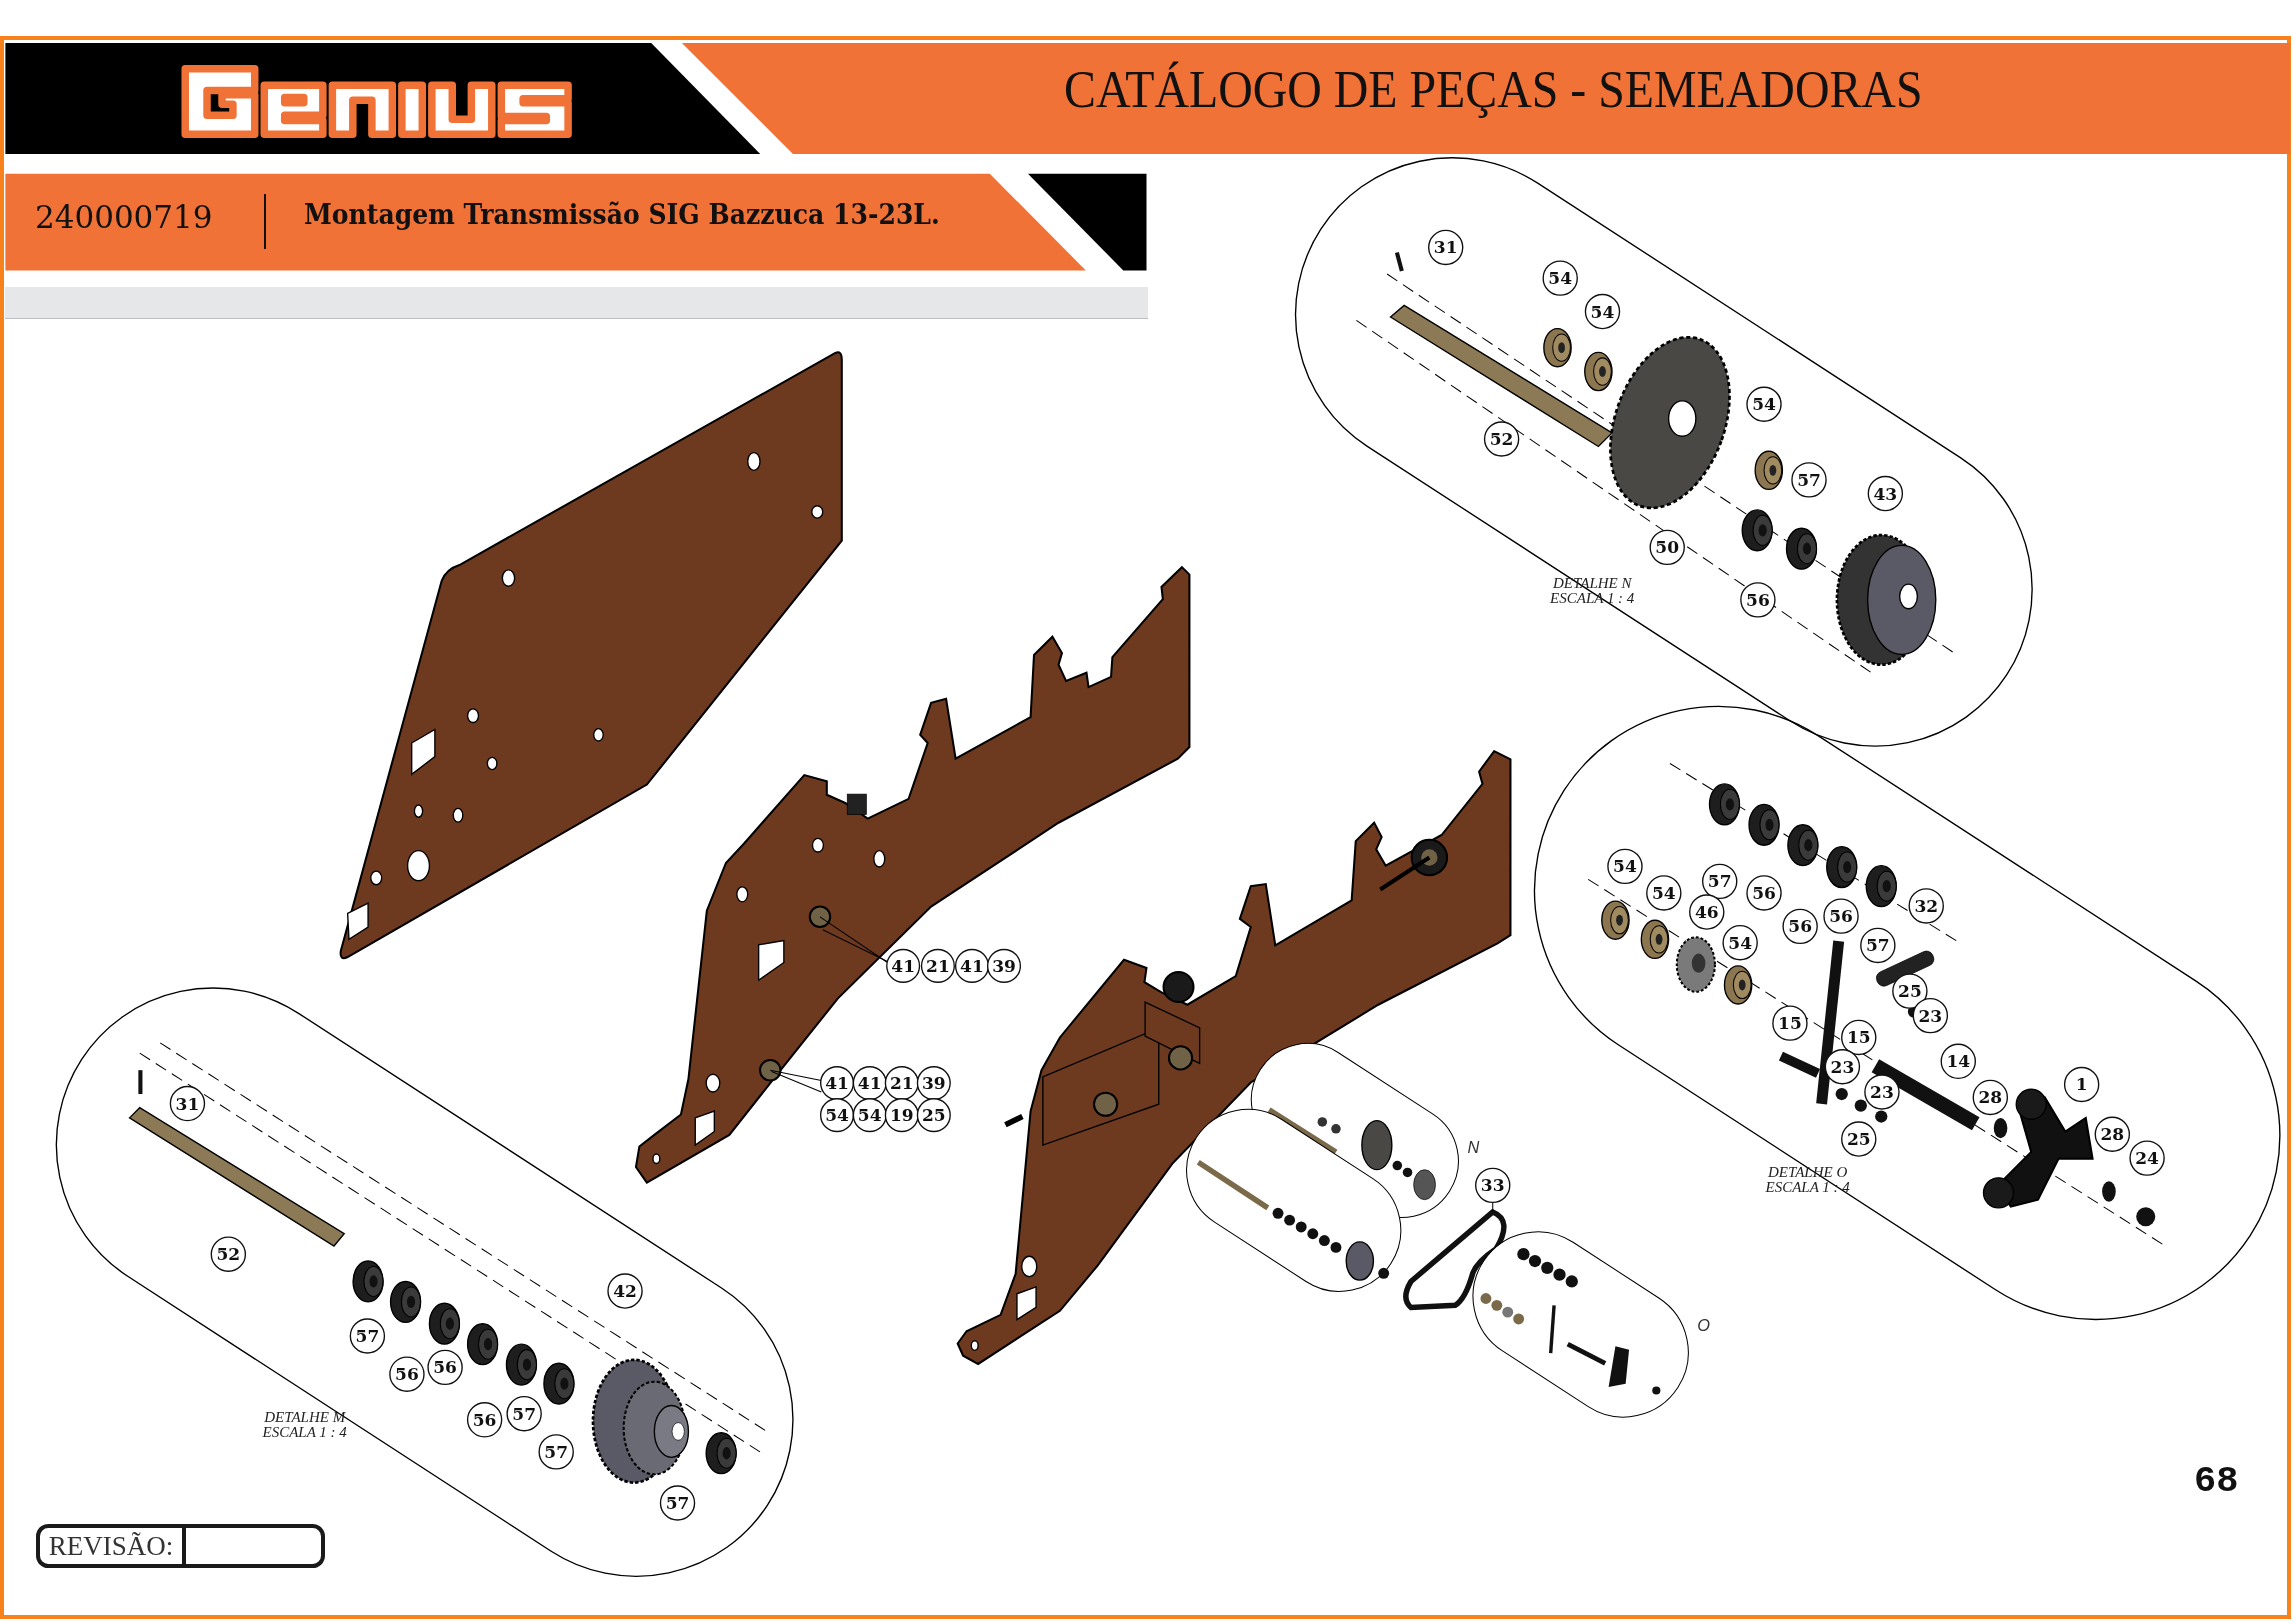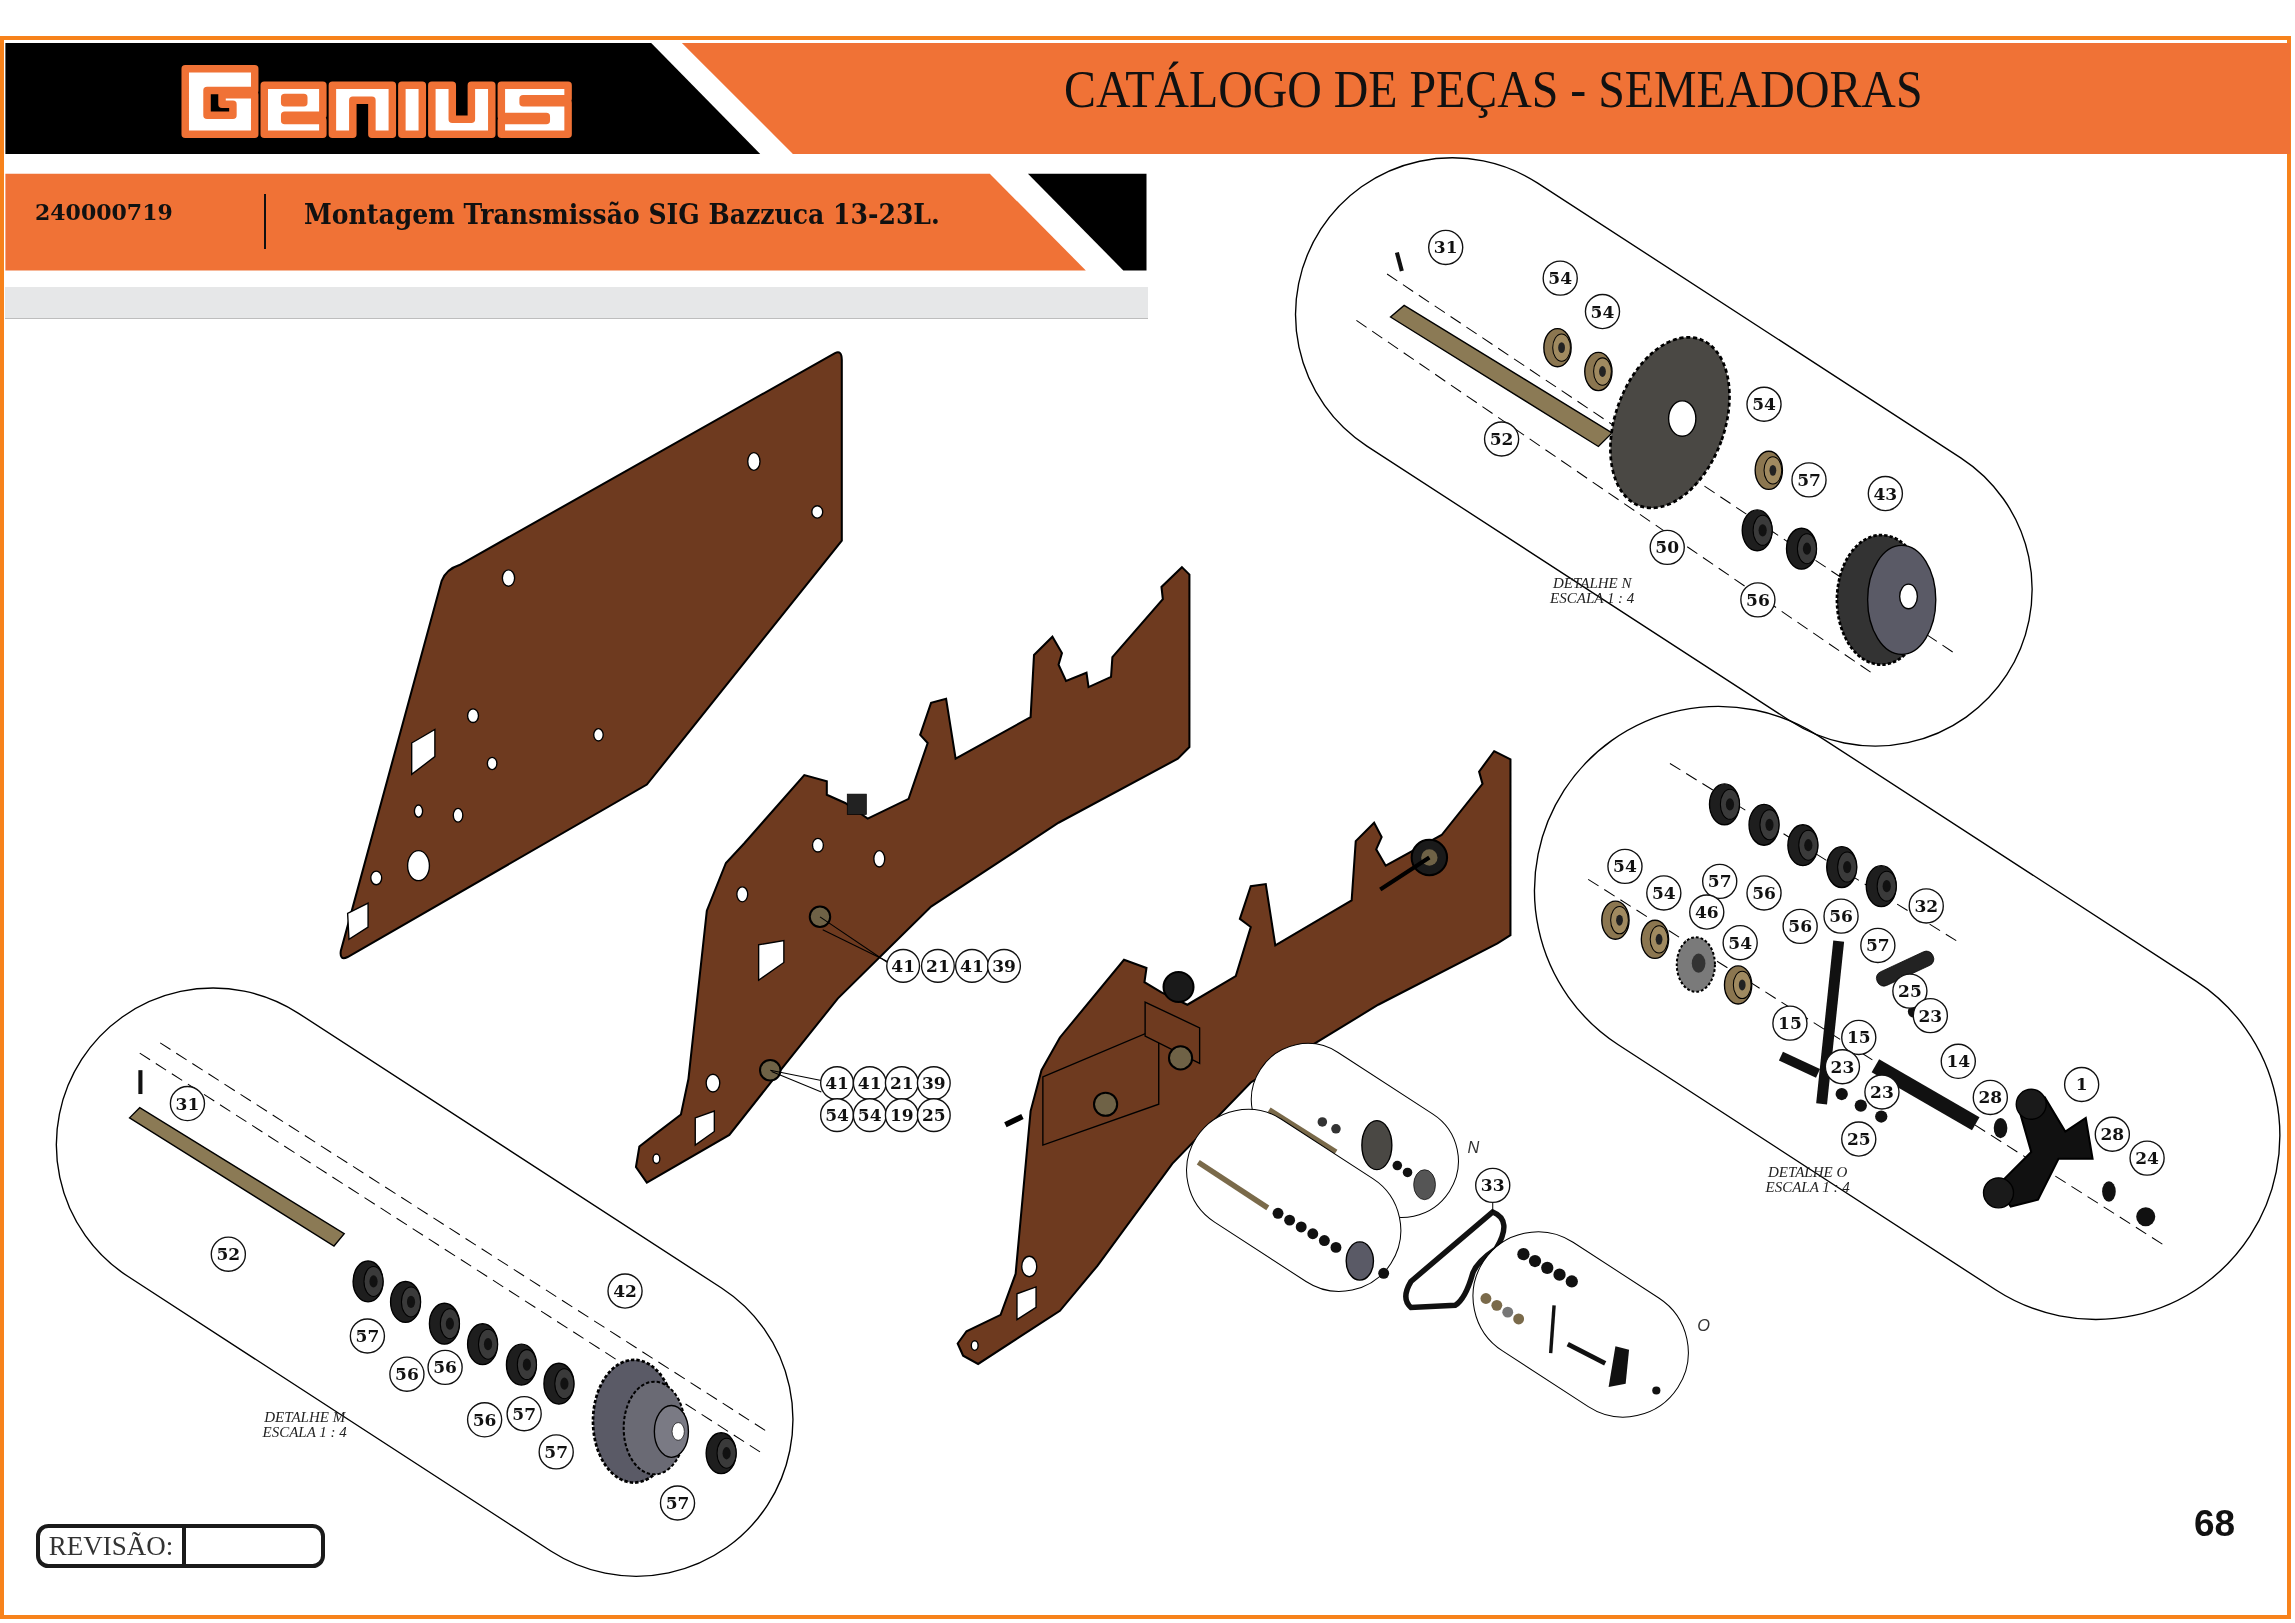--- a/index.html
+++ b/index.html
@@ -1,28 +1,28 @@
 <!DOCTYPE html>
 <html style="font-size:11px"><head>
 <meta charset="utf-8">
 <style>
   html,body{margin:0;padding:0;background:#ffffff;}
   body{width:2295px;height:1623px;position:relative;overflow:hidden;font-family:"DejaVu Serif",serif;}
   #frame{position:absolute;left:0;top:36px;width:2291px;height:1583px;border:4.8px solid #F7821B;border-right-width:4.1px;box-sizing:border-box;}
   #header-svg{position:absolute;left:0;top:0;}
   .title{position:absolute;left:1064px;top:60px;font-family:"Liberation Serif","DejaVu Serif",serif;font-size:52px;color:#111;letter-spacing:0px;white-space:nowrap;transform:scaleX(0.92);transform-origin:left top;}
-  .code{position:absolute;left:35px;top:199px;font-family:"DejaVu Serif",serif;font-weight:bold;font-size:22px;color:#111;white-space:nowrap;text-align:center;}
+  .code{position:absolute;left:35px;top:199px;font-family:"DejaVu Serif",serif;font-weight:normal;font-size:31px;color:#111;white-space:nowrap;text-align:center;}
   .desc{position:absolute;left:304px;top:199px;font-family:"DejaVu Serif",serif;font-weight:bold;font-size:27px;color:#111;white-space:nowrap;transform:scaleX(0.93);transform-origin:left top;}
   .divider{position:absolute;left:264px;top:194px;width:2px;height:55px;background:#111;}
   .greybar{position:absolute;left:4.8px;top:287px;width:1143px;height:31px;background:#E6E7E8;border-bottom:1.4px solid #BDBDBD;}
   #drawing{position:absolute;left:0;top:0;}
   .rev-box{position:absolute;left:36px;top:1524px;width:289px;height:44px;border:4.1px solid #1a1a1a;border-radius:12.3px;box-sizing:border-box;display:flex;}
   .rev-label{width:142px;border-right:4.1px solid #1a1a1a;display:flex;align-items:center;justify-content:center;font-family:"Liberation Serif","DejaVu Serif",serif;font-size:27px;color:#333;}
   .rev-value{flex:1;display:flex;align-items:center;justify-content:center;font-family:"Liberation Serif",serif;font-size:27px;}
-  .page-num{position:absolute;left:2194px;top:1503px;font-family:Liberation Sans, sans-serif;font-weight:bold;font-size:37px;color:#111;}
+  .page-num{position:absolute;left:2194px;top:1460px;font-family:Liberation Mono, monospace;font-weight:bold;font-size:37px;color:#111;}
   .callout circle{fill:#fff;stroke:#111;stroke-width:2;}
   .callout text{font-family:"DejaVu Serif",serif;font-weight:bold;font-size:25px;fill:#111;text-anchor:middle;dominant-baseline:central;}
   .detail-label{font-family:"Liberation Serif","DejaVu Serif",serif;font-style:italic;font-size:22px;fill:#222;text-anchor:middle;}
   .view-label{font-family:"Liberation Sans","DejaVu Sans",sans-serif;font-style:italic;font-size:24px;fill:#333;}
 </style>
 </head>
 <body>
 
 <div id="frame"></div>
 

